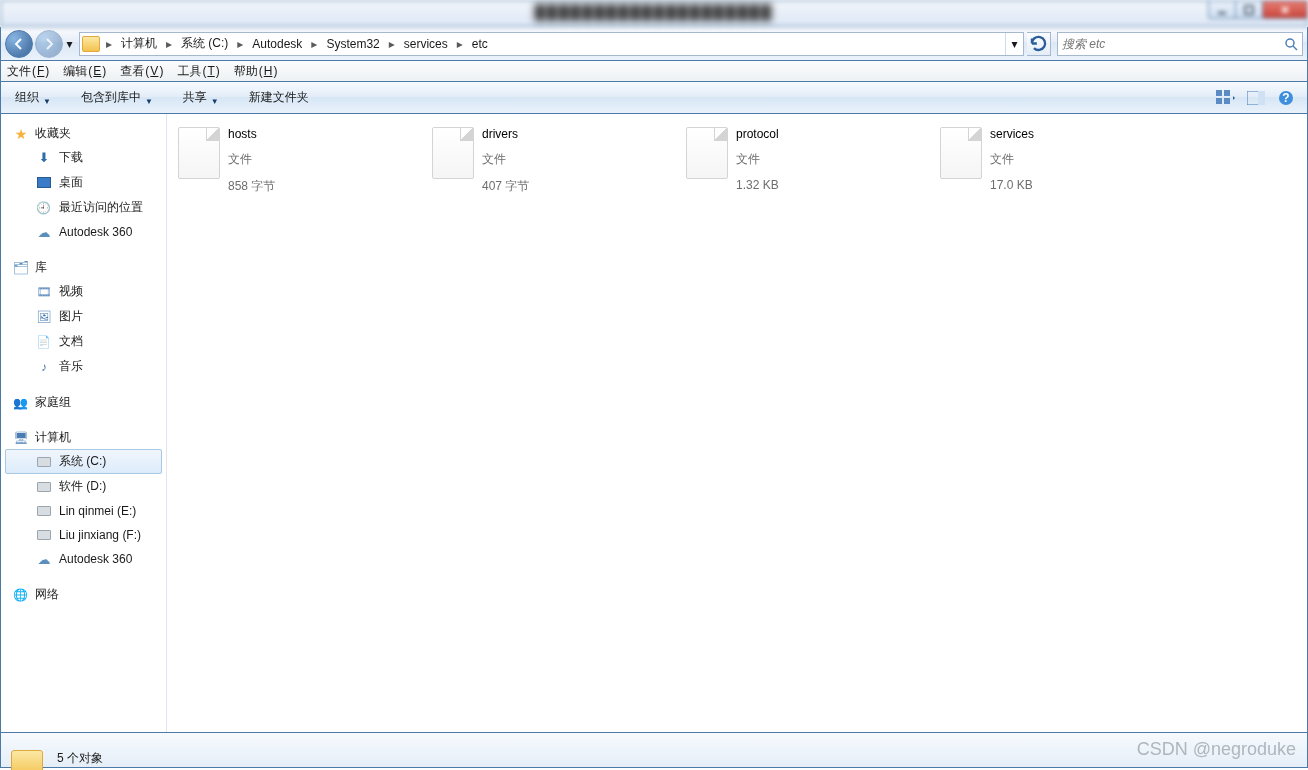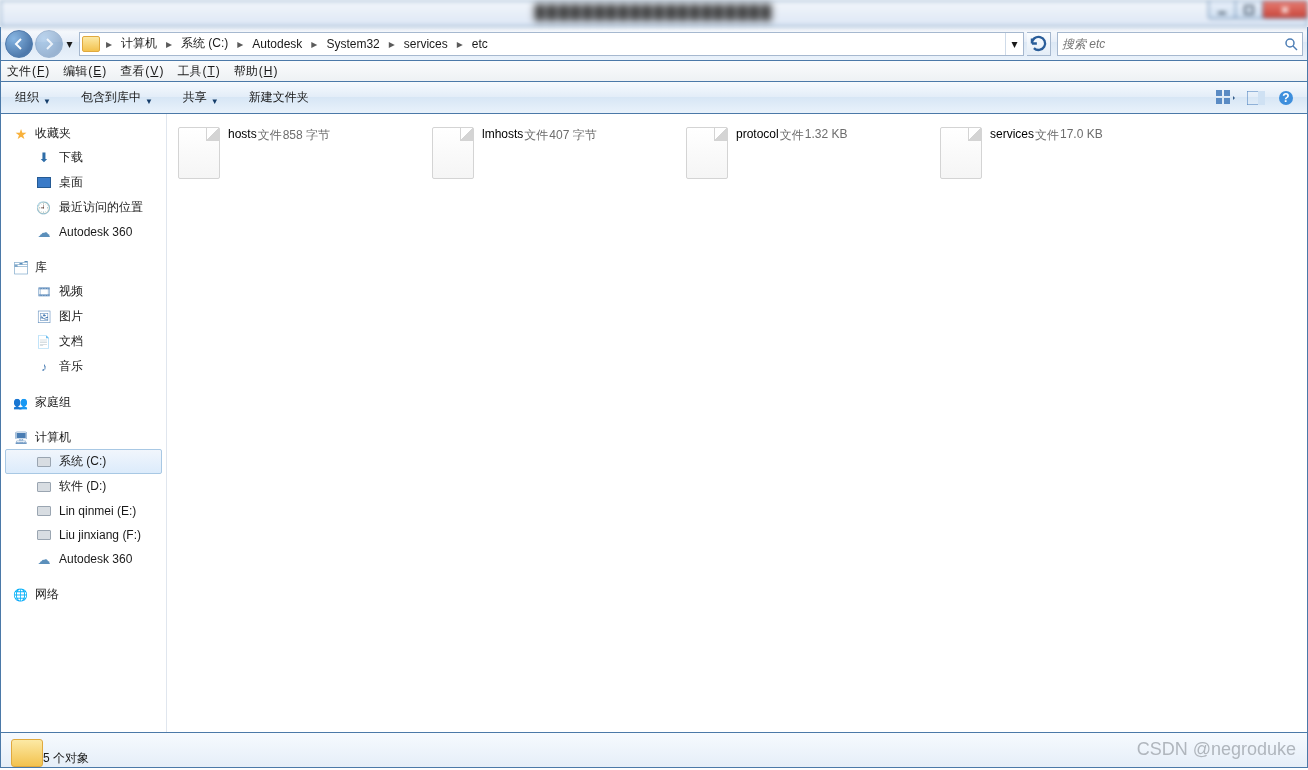--- a/index.html
+++ b/index.html
@@ -42,25 +42,25 @@
 .sidebar .grp{margin:2px 0 12px}
 .sidebar .hdr{display:flex;align-items:center;gap:6px;padding:3px 6px 3px 12px}
 .sidebar .row{display:flex;align-items:center;gap:7px;padding:3px 4px 3px 30px;border:1px solid transparent;margin:0 4px;border-radius:2px}
 .sidebar .row.sel{background:linear-gradient(#f1f6fc,#dcebfb);border:1px solid #a8c8e4}
 .sidebar .ico{width:16px;height:16px;display:flex;align-items:center;justify-content:center}
 
 .content{flex:1;padding:8px 4px;display:flex;flex-wrap:wrap;align-content:flex-start}
 .fileitem{width:254px;height:62px;display:flex;align-items:flex-start;padding:4px 6px;gap:8px;border:1px solid transparent;border-radius:2px}
 .fileicon{width:42px;height:52px;background:linear-gradient(#fff,#f5f5f5);border:1px solid #d4d4d4;border-radius:2px;position:relative}
 .fileicon::before{content:"";position:absolute;top:0;right:0;width:12px;height:12px;background:linear-gradient(135deg,#fff 48%,#d4d4d4 50%);border-bottom:1px solid #d4d4d4;border-left:1px solid #d4d4d4}
-.fileinfo{display:flex;gap:1px}
+.fileinfo{display:flex;flex-direction:column;gap:10px}
 .fileinfo .fn{color:#000}
 .fileinfo .ft,.fileinfo .fs{color:#6d6d6d}
 
-.status{height:36px;border:1px solid #4b79a8;background:linear-gradient(#f6fafe,#e5eef8);display:flex;align-items:flex-end;padding:0 10px;}
+.status{height:36px;border:1px solid #4b79a8;background:linear-gradient(#f6fafe,#e5eef8);display:flex;align-items:flex-start;padding:17px 10px;gap:14px}
 .status .bigfolder{width:32px;height:28px;background:linear-gradient(#fce9a5,#f3c24e);border:1px solid #e0a93e;border-radius:3px}
 .watermark{position:absolute;right:12px;bottom:10px;color:#b0b6bd;font-size:18px}
 
 .ico-star{color:#f8b13b;font-size:14px}
 .ico-dl{color:#2f6da8;font-size:13px}
 .ico-desk{width:14px;height:11px;background:#3a7bc8;border:1px solid #255a93}
 .ico-recent{color:#556;font-size:12px}
 .ico-cloud{color:#5b8fbb;font-size:13px}
 .ico-lib{color:#5b8fbb;font-size:13px}
 .ico-vid{color:#4a7db3;font-size:12px}
@@ -295,21 +295,21 @@
       <div class="fileicon"></div>
       <div class="fileinfo">
         <span class="fn">hosts</span>
         <span class="ft">文件</span>
         <span class="fs">858 字节</span>
       </div>
     </div>
     <div class="fileitem">
       <div class="fileicon"></div>
       <div class="fileinfo">
-        <span class="fn">lmhosts</span>
+        <span class="fn">drivers</span>
         <span class="ft">文件</span>
         <span class="fs">407 字节</span>
       </div>
     </div>
     <div class="fileitem">
       <div class="fileicon"></div>
       <div class="fileinfo">
         <span class="fn">protocol</span>
         <span class="ft">文件</span>
         <span class="fs">1.32 KB</span>

